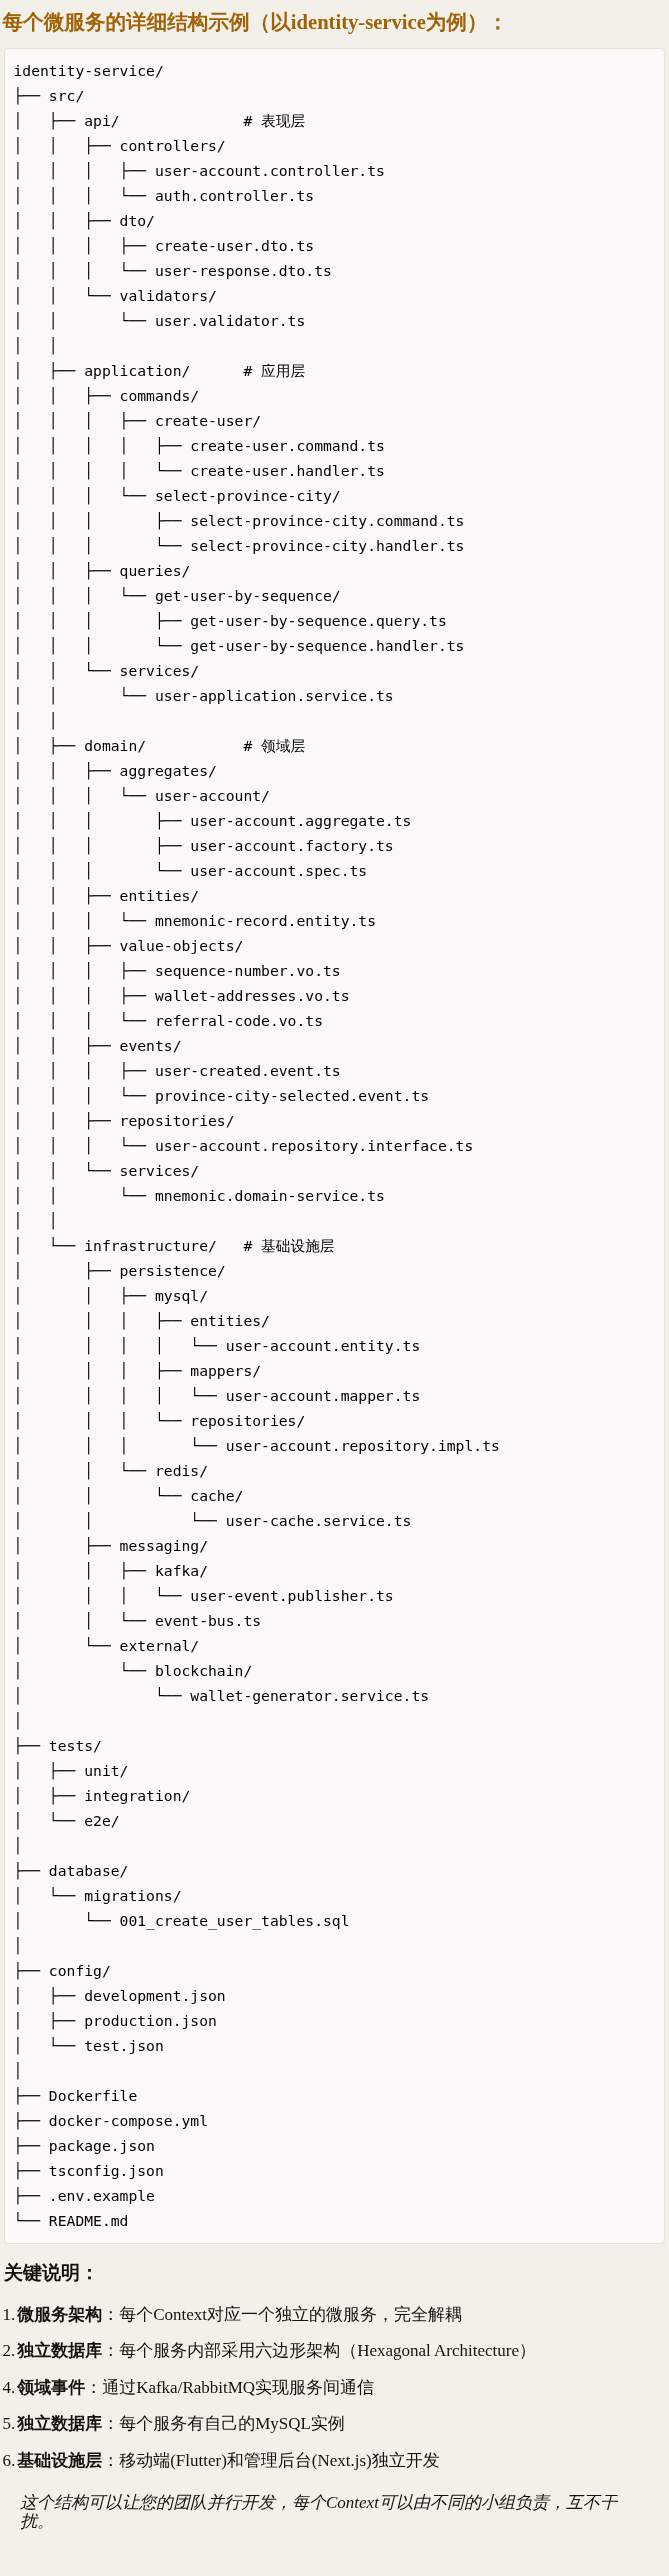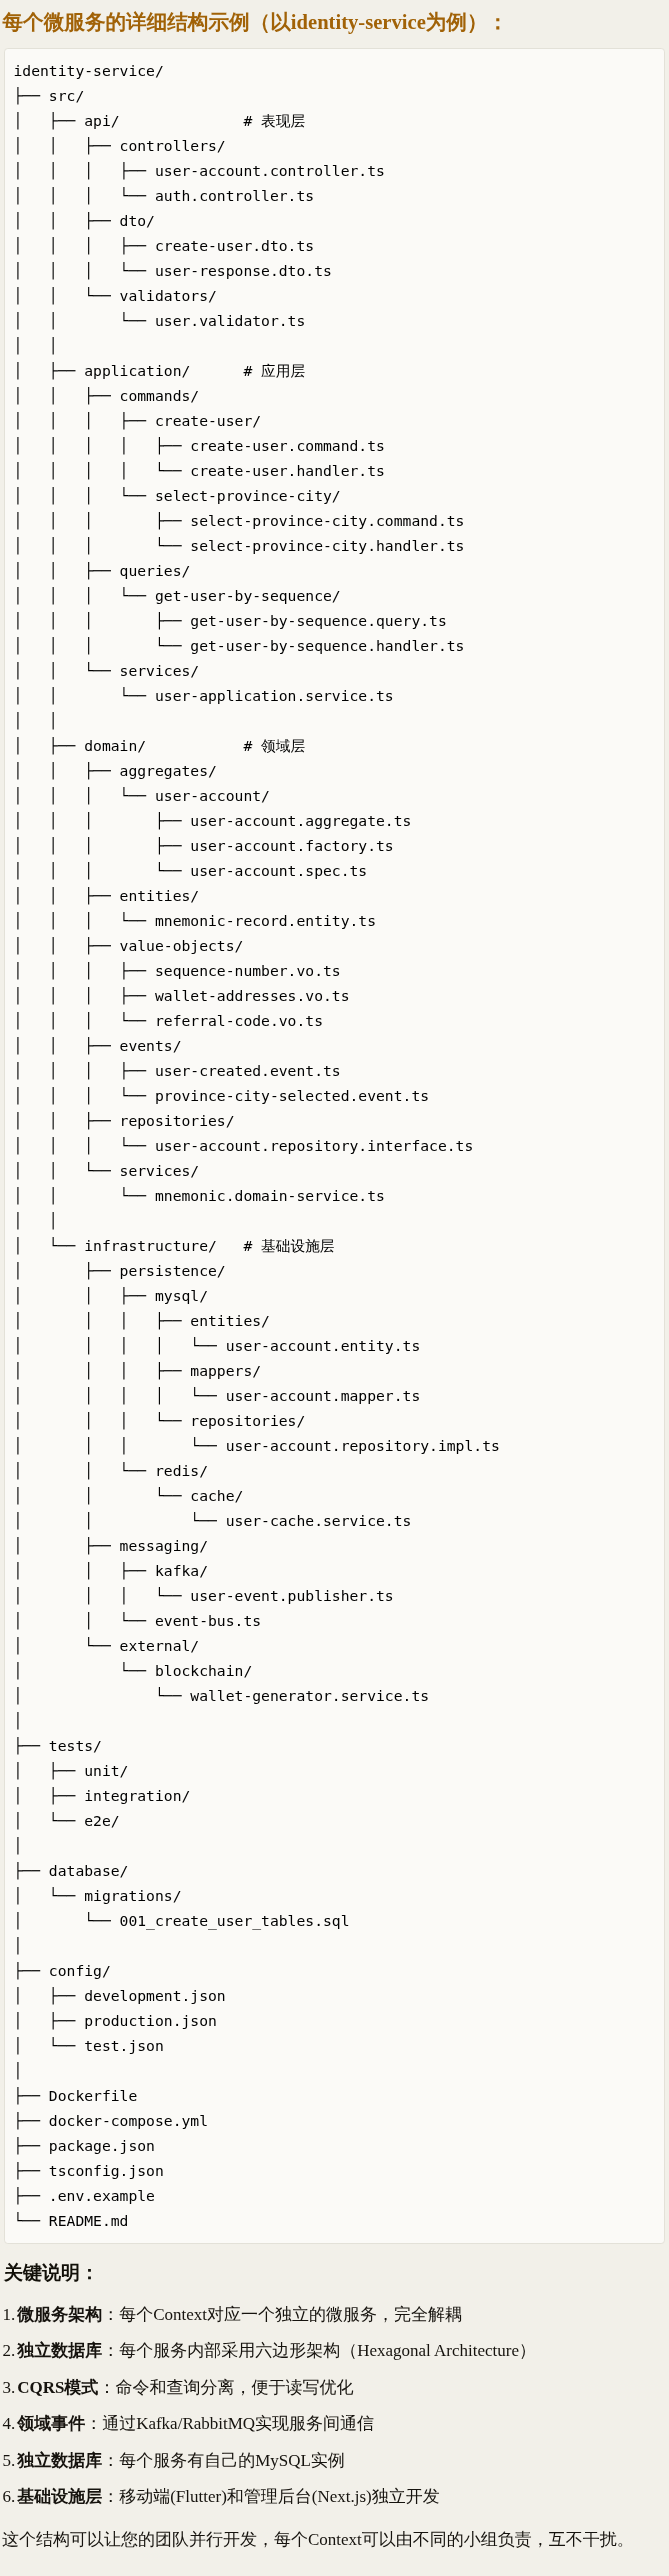--- a/index.html
+++ b/index.html
@@ -60,23 +60,24 @@
     margin-top: 21px;
   }
   .note-num {
     margin-right: 1.9px;
   }
   .note-term {
     font-weight: bold;
   }
   p.closing {
     margin: 24px 0 0 0;
-    padding: 0 2px;
+    padding: 0 20px;
     font-size: 17px;
     line-height: 19px;
+    font-style: italic;
   }
 </style>
 </head>
 <body>
 
 <div class="page">
 
   <h1 class="doc-title">每个微服务的详细结构示例（以identity-service为例）：</h1>
 
   <div class="code-card">
@@ -172,23 +173,20 @@
   <h2 class="notes-heading">关键说明：</h2>
 
   <div class="note-item">
     <span class="note-num">1.</span><span class="note-term">微服务架构</span><span class="note-sep">：</span><span class="note-desc">每个Context对应一个独立的微服务，完全解耦</span>
   </div>
 
   <div class="note-item">
     <span class="note-num">2.</span><span class="note-term">独立数据库</span><span class="note-sep">：</span><span class="note-desc">每个服务内部采用六边形架构（Hexagonal Architecture）</span>
   </div>
 
-  <div class="note-item">
-    <span class="note-num">3.</span><span class="note-term">CQRS模式</span><span class="note-sep">：</span><span class="note-desc">命令和查询分离，便于读写优化</span>
-  </div>
 
   <div class="note-item">
     <span class="note-num">4.</span><span class="note-term">领域事件</span><span class="note-sep">：</span><span class="note-desc">通过Kafka/RabbitMQ实现服务间通信</span>
   </div>
 
   <div class="note-item">
     <span class="note-num">5.</span><span class="note-term">独立数据库</span><span class="note-sep">：</span><span class="note-desc">每个服务有自己的MySQL实例</span>
   </div>
 
   <div class="note-item">

